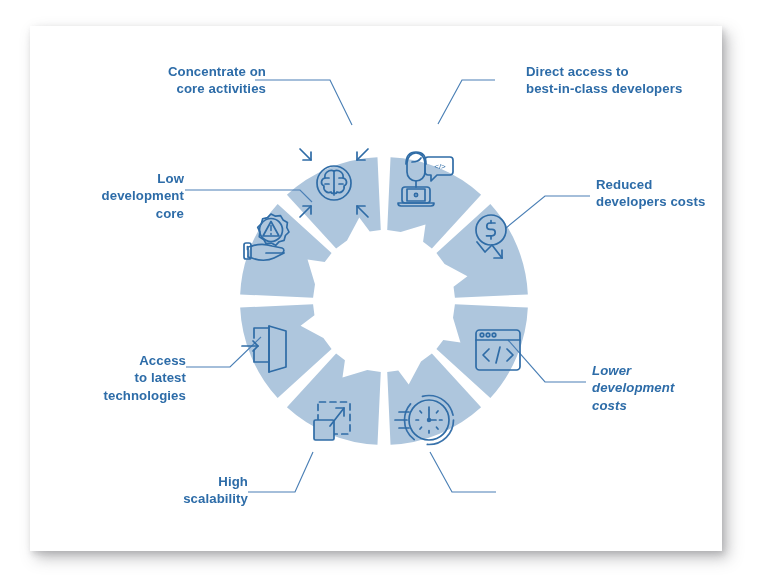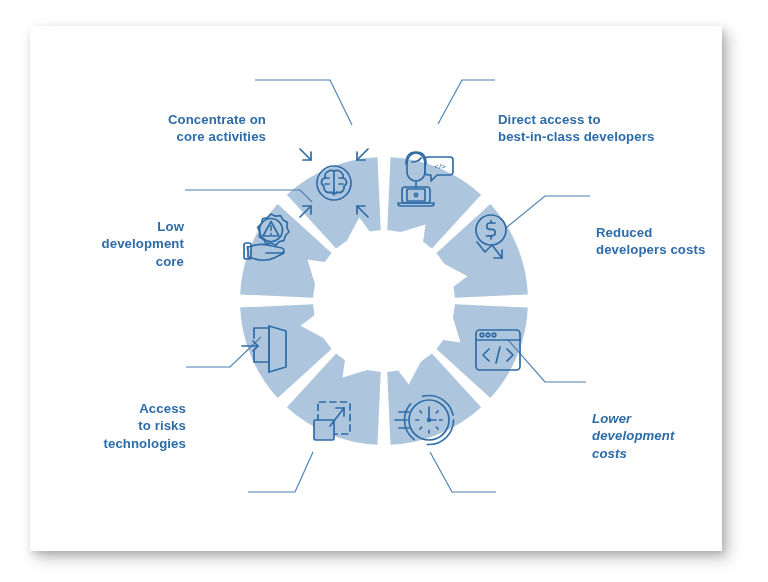--- a/index.html
+++ b/index.html
@@ -25,31 +25,30 @@
   .wheel{position:absolute;left:0;top:0;width:768px;height:582px;}
 
   .label{
     position:absolute;
     color:#2d6ca8;
     font-size:13.2px;
     font-weight:bold;
     line-height:1.32;
     letter-spacing:.1px;
     white-space:pre-line;
-    margin-top:48px;
   }
   .label.r{text-align:right;}
   .label.l{text-align:left;}
 
   
   #lab-concentrate{left:84px;top:63px;width:182px;}
   #lab-lowrisk{left:44px;top:170px;width:140px;}
   #lab-access{left:38px;top:352px;width:148px;}
   #lab-scalability{left:110px;top:473px;width:138px;}
-  #lab-direct{left:498px;top:63px;width:210px;}
+  #lab-direct{left:526px;top:63px;width:210px;}
   #lab-reduced{left:596px;top:176px;width:152px;}
   #lab-lowercost{left:592px;top:362px;width:150px;font-style:italic;}
   #lab-faster{left:502px;top:477px;width:160px;}
 </style>
 </head>
 <body>
 
 <div id="stage">
   <div class="shadow-layer"></div>
   <div class="card"></div>
@@ -174,19 +173,21 @@
 
   <div class="label r" id="lab-concentrate">Concentrate on
 core activities</div>
   <div class="label l" id="lab-direct">Direct access to
 best-in-class developers</div>
   <div class="label l" id="lab-reduced">Reduced
 developers costs</div>
   <div class="label l" id="lab-lowercost">Lower
 development
 costs</div>
+  <div class="label r" id="lab-scalability">High
+scalability</div>
   <div class="label r" id="lab-access">Access
-to risks
+to latest
 technologies</div>
   <div class="label r" id="lab-lowrisk">Low
 development
 core</div>
 </div>
 
 </body></html>

